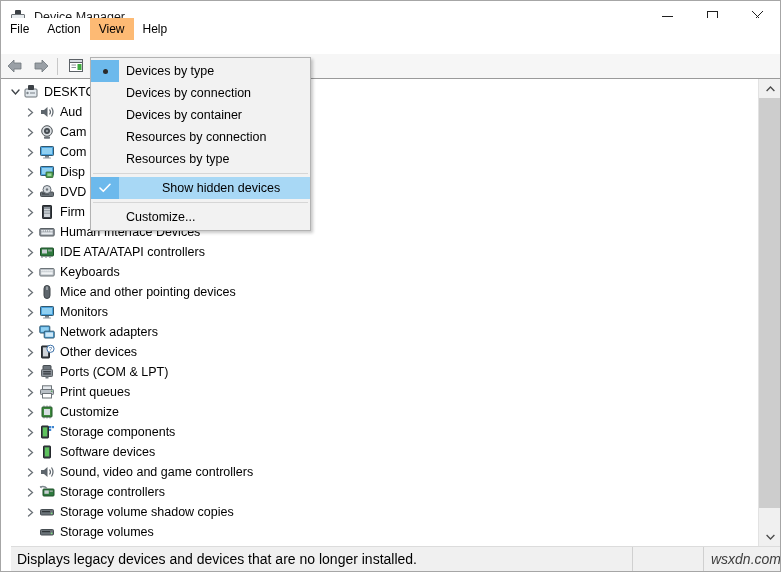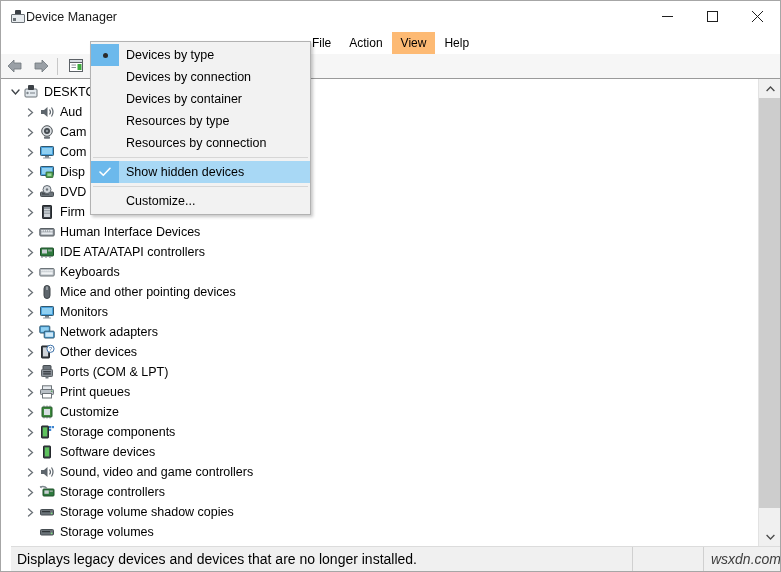--- a/index.html
+++ b/index.html
@@ -58,21 +58,21 @@
     background: #3a3f44;
     border-radius: 1px;
   }
   .title-icon .dot {
     position: absolute;
     left: 3px; top: 9px;
     width: 3px; height: 3px;
     background: #6b7176;
   }
   .title-text {
-    margin-left: 0;
+    margin-left: 8px;
     font-size: 12.5px;
     color: #1a1a1a;
     white-space: nowrap;
   }
   .winbtns {
     position: absolute;
     right: 0; top: 0;
     display: flex;
     height: 31px;
   }
@@ -81,28 +81,27 @@
     display: flex;
     align-items: center;
     justify-content: center;
     background: transparent;
   }
   .winbtn svg { display: block; }
 
   
   .menubar {
     position: absolute;
-    left: 0; top: 31px;
+    left: 0; top: 17px;
     width: 779px;
     height: 22px;
     background: #ffffff;
     display: flex;
     align-items: stretch;
     font-size: 12px;
-    justify-content: center;
   }
   .menubar-item {
     padding: 0 9px;
     display: flex;
     align-items: center;
     color: #000000;
     white-space: nowrap;
   }
   .menubar-item.active {
     background: #fdba74;
@@ -234,38 +233,38 @@
     justify-content: flex-end;
     border-right: none;
     padding-right: 9px;
     color: #3d3d3d;
     font-style: italic;
   }
 
   
   .dropdown {
     position: absolute;
-    left: 89px; top: 40px;
+    left: 89px; top: 56px;
     width: 221px;
     background: #f2f2f2;
     border: 1px solid #b2b2b2;
     box-shadow: 2px 2px 3px rgba(0,0,0,0.22);
     z-index: 50;
     padding: 2px 0;
     box-sizing: border-box;
   }
   .mi {
     height: 22px;
     display: flex;
     align-items: center;
     font-size: 12.5px;
     color: #000;
     position: relative;
   }
-  .mi.highlight { background: #a8d8f5; }
+  .mi.highlight { background: #a8d8f5; gap: 36px; }
   .mi-gutter {
     width: 28px;
     height: 22px;
     display: flex;
     align-items: center;
     justify-content: center;
     flex: 0 0 auto;
   }
   .mi.radio-on .mi-gutter {
     background: #6cb9ec;
@@ -755,25 +754,25 @@
       <div class="mi">
         <span class="mi-gutter"></span>
         <span class="mi-label">Devices by connection</span>
       </div>
       <div class="mi">
         <span class="mi-gutter"></span>
         <span class="mi-label">Devices by container</span>
       </div>
       <div class="mi">
         <span class="mi-gutter"></span>
-        <span class="mi-label">Resources by type</span>
+        <span class="mi-label">Resources by connection</span>
       </div>
       <div class="mi">
         <span class="mi-gutter"></span>
-        <span class="mi-label">Resources by connection</span>
+        <span class="mi-label">Resources by type</span>
       </div>
       <div class="mi-sep"></div>
       <div class="mi highlight check-on">
         <span class="mi-gutter">
           <svg width="12" height="10" viewBox="0 0 12 10">
             <path d="M1 5 L4.3 8.3 L11 1.3" fill="none" stroke="#ffffff" stroke-width="1.6" stroke-linecap="round" stroke-linejoin="round"></path>
           </svg>
         </span>
         <span class="mi-label">Show hidden devices</span>
       </div>

